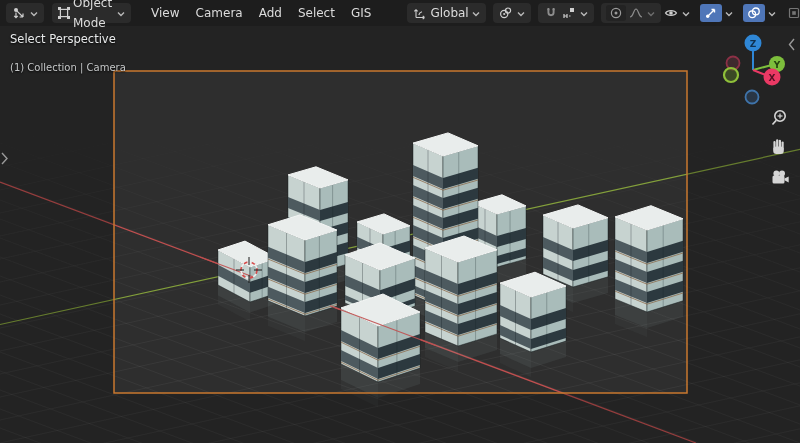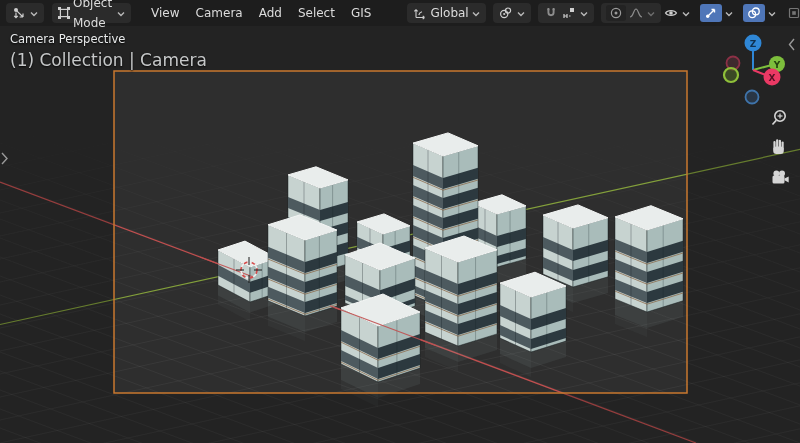--- a/index.html
+++ b/index.html
@@ -27,21 +27,21 @@
   .shade { width:21px; height:18px; display:inline-flex; align-items:center;
     justify-content:center; border-radius:3px; }
   svg.ch { width:10px; height:10px; flex:none; }
   svg.ic { width:14px; height:14px; flex:none; }
 
   
   .viewport { position:absolute; left:0; top:26px; width:800px; height:417px; background:#2e2e2e; }
   .viewport > svg.scene { position:absolute; left:0; top:0; }
   .ov-text { position:absolute; left:10px; top:6px; z-index:4; pointer-events:none; }
   .ov-text .l1 { color:#e8eaeb; font-size:11.5px; text-shadow:0 1px 2px rgba(0,0,0,.9); }
-  .ov-text .l2 { color:#c6c8c9; font-size:17px; margin-top:4px; text-shadow:0 1px 2px rgba(0,0,0,.9); }
+  .ov-text .l2 { color:#c6c8c9; font-size:10px; margin-top:16px; text-shadow:0 1px 2px rgba(0,0,0,.9); }
 </style>
 </head>
 <body>
 
 <div class="app">
 
   <header>
 
     <div class="pill hbtn">
       <span class="iconbox">
@@ -562,17 +562,17 @@
         </g>
       </g>
 
       <g fill="none" stroke="#9a9a9a" stroke-width="1.4">
         <polyline points="2,127 7,132.5 2,138"></polyline>
         <polyline points="794,13 789.5,18.5 794,24"></polyline>
       </g>
     </svg>
 
     <div class="ov-text">
-      <div class="l1">Camera Perspective</div>
+      <div class="l1">Select Perspective</div>
       <div class="l2">(1) Collection | Camera</div>
     </div>
   </div>
 </div>
 
 </body></html>

